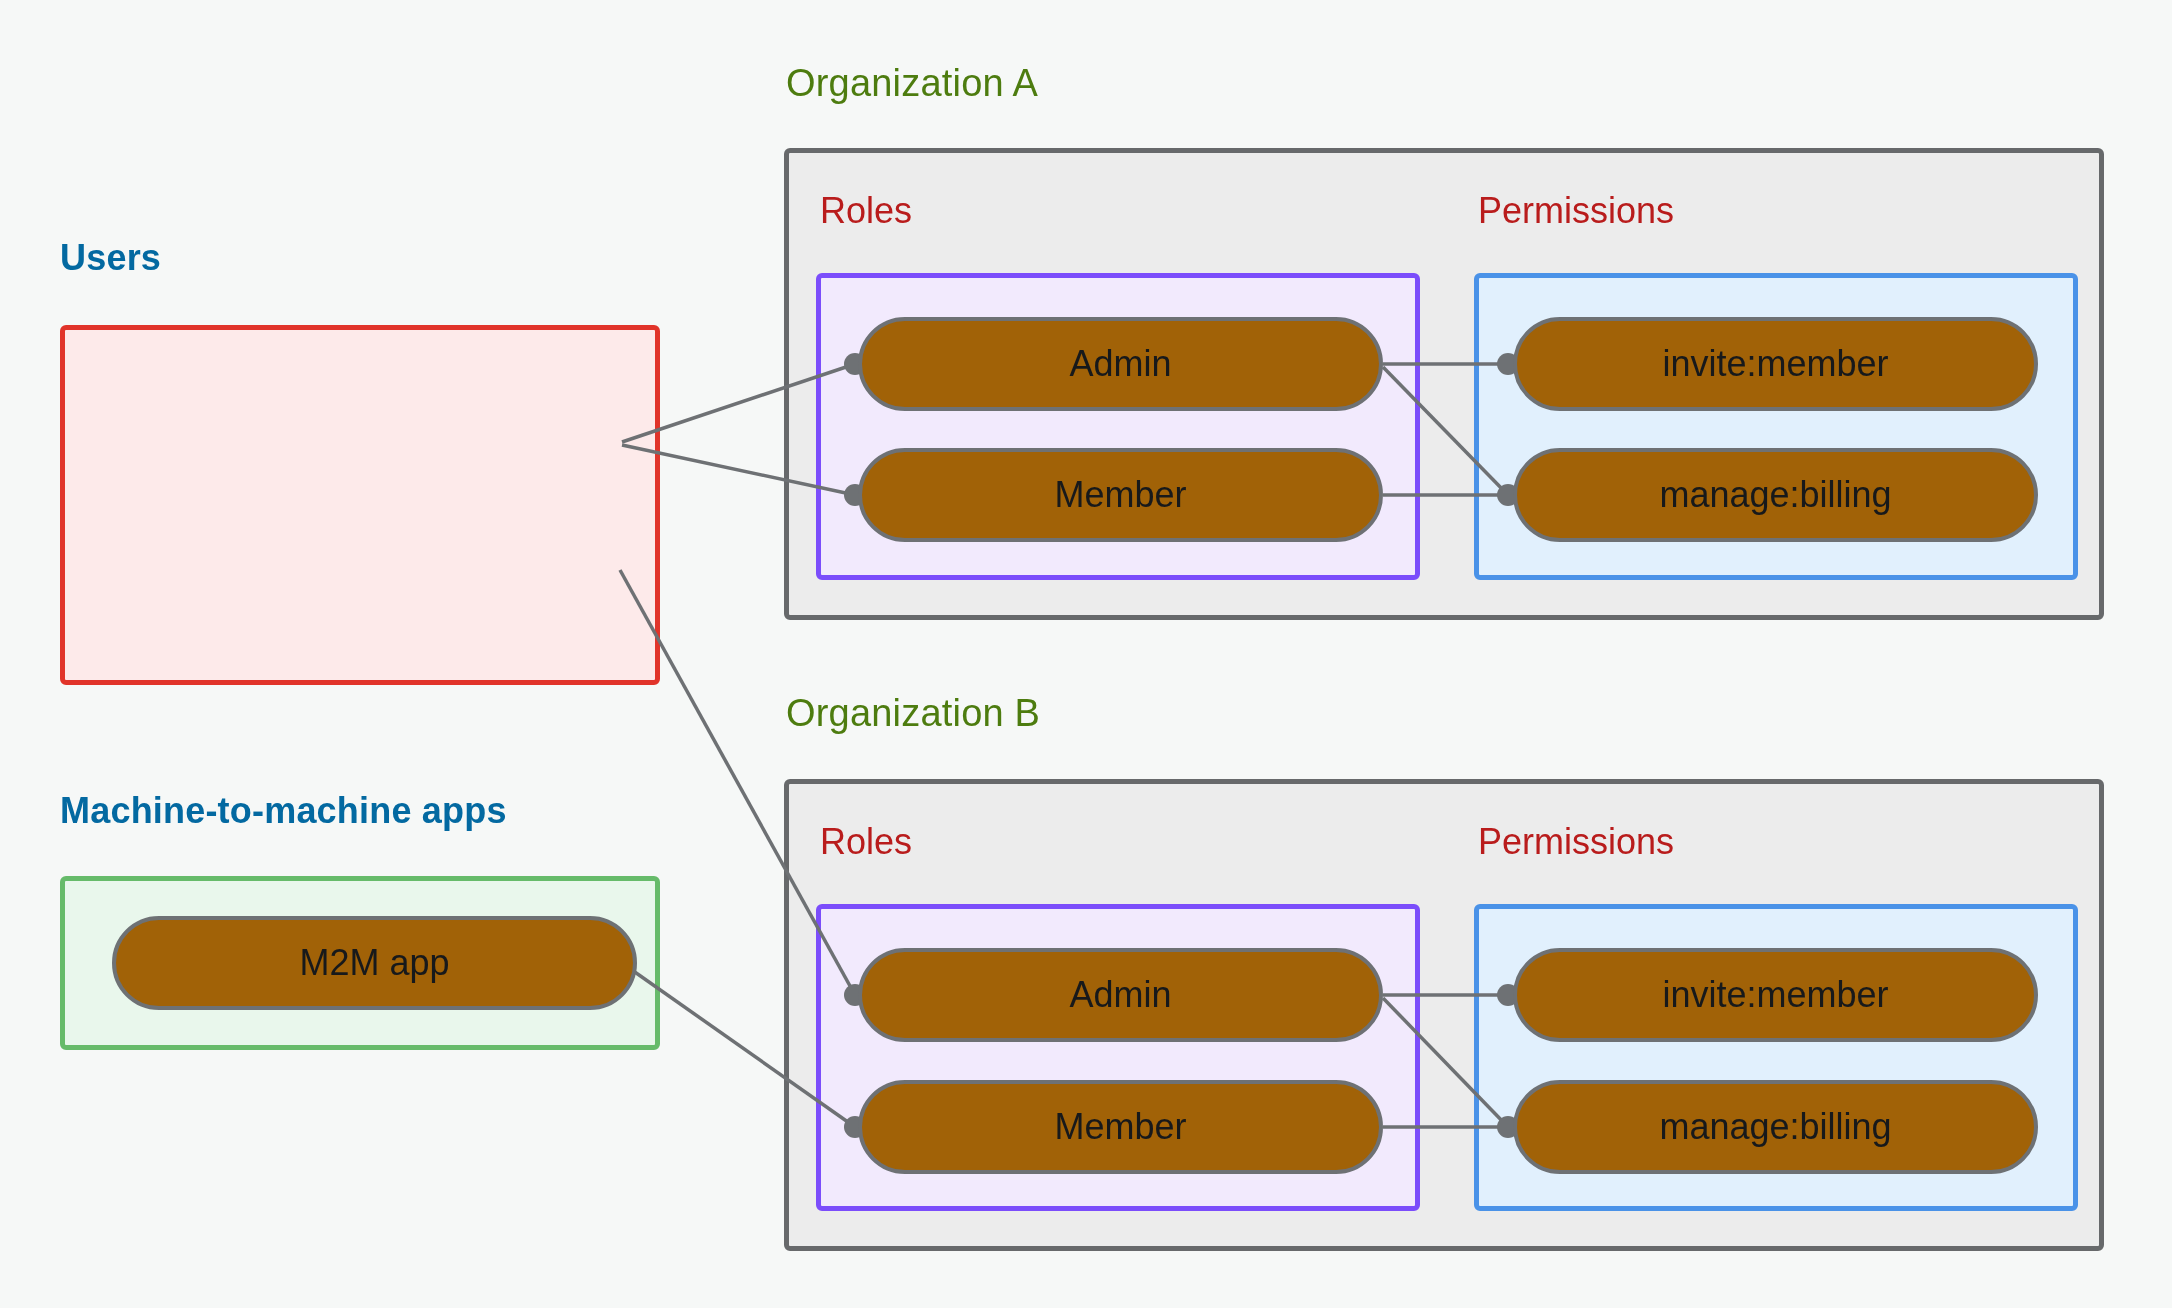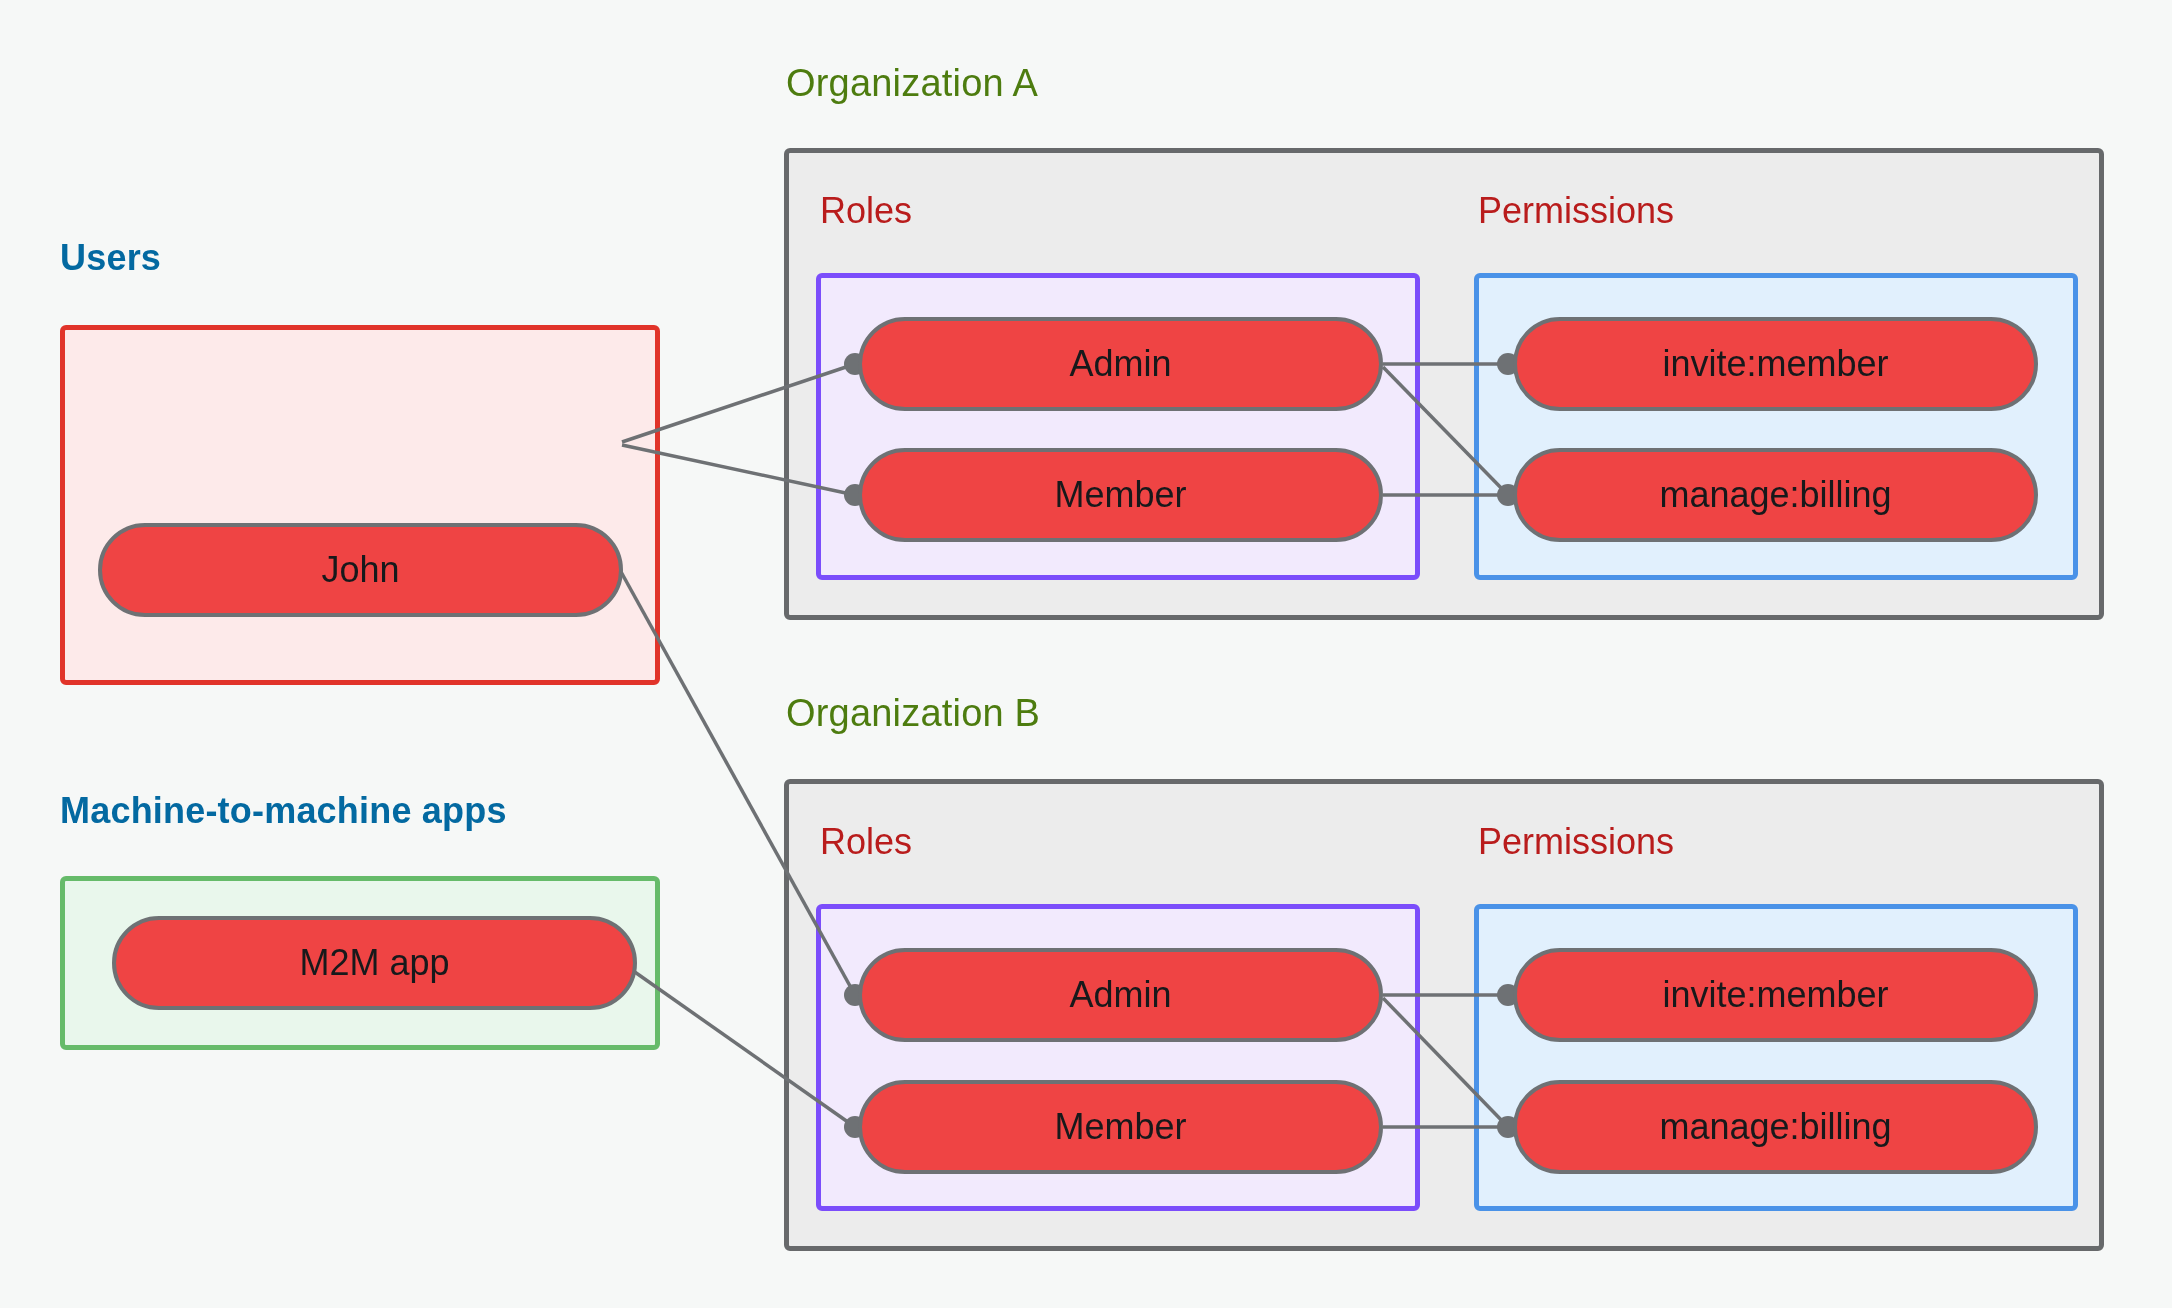--- a/index.html
+++ b/index.html
@@ -85,21 +85,21 @@
   }
   .box-perms {
     background: #e1f0fd;
     border: 5px solid #4a92e8;
   }
 
   
   .node {
     position: absolute;
     box-sizing: border-box;
-    background: #ef4444;
+    background: #a16207;
     border: 4px solid #6e7174;
     border-radius: 9999px;
     display: flex;
     align-items: center;
     justify-content: center;
     font-size: 36px;
     font-weight: 400;
     color: #17191b;
     white-space: nowrap;
     z-index: 8;
@@ -148,21 +148,20 @@
       <circle cx="1508" cy="1127" r="11"></circle>
     </g>
   </svg>
 
   <div class="section-title" style="left:60px; top:237px;">Users</div>
 
   <div class="box box-users" style="left:60px; top:325px; width:600px; height:360px;">
   </div>
 
 
-  <div class="node" style="left:98px; top:523px; width:525px; height:94px;">John</div>
 
   <div class="section-title" style="left:60px; top:790px;">Machine-to-machine apps</div>
 
   <div class="box box-m2m" style="left:60px; top:876px; width:600px; height:174px;">
   </div>
 
   <div class="node" style="left:112px; top:916px; width:525px; height:94px;">M2M app</div>
 
   <div class="org-title" style="left:786px; top:62px;">Organization A</div>
 

